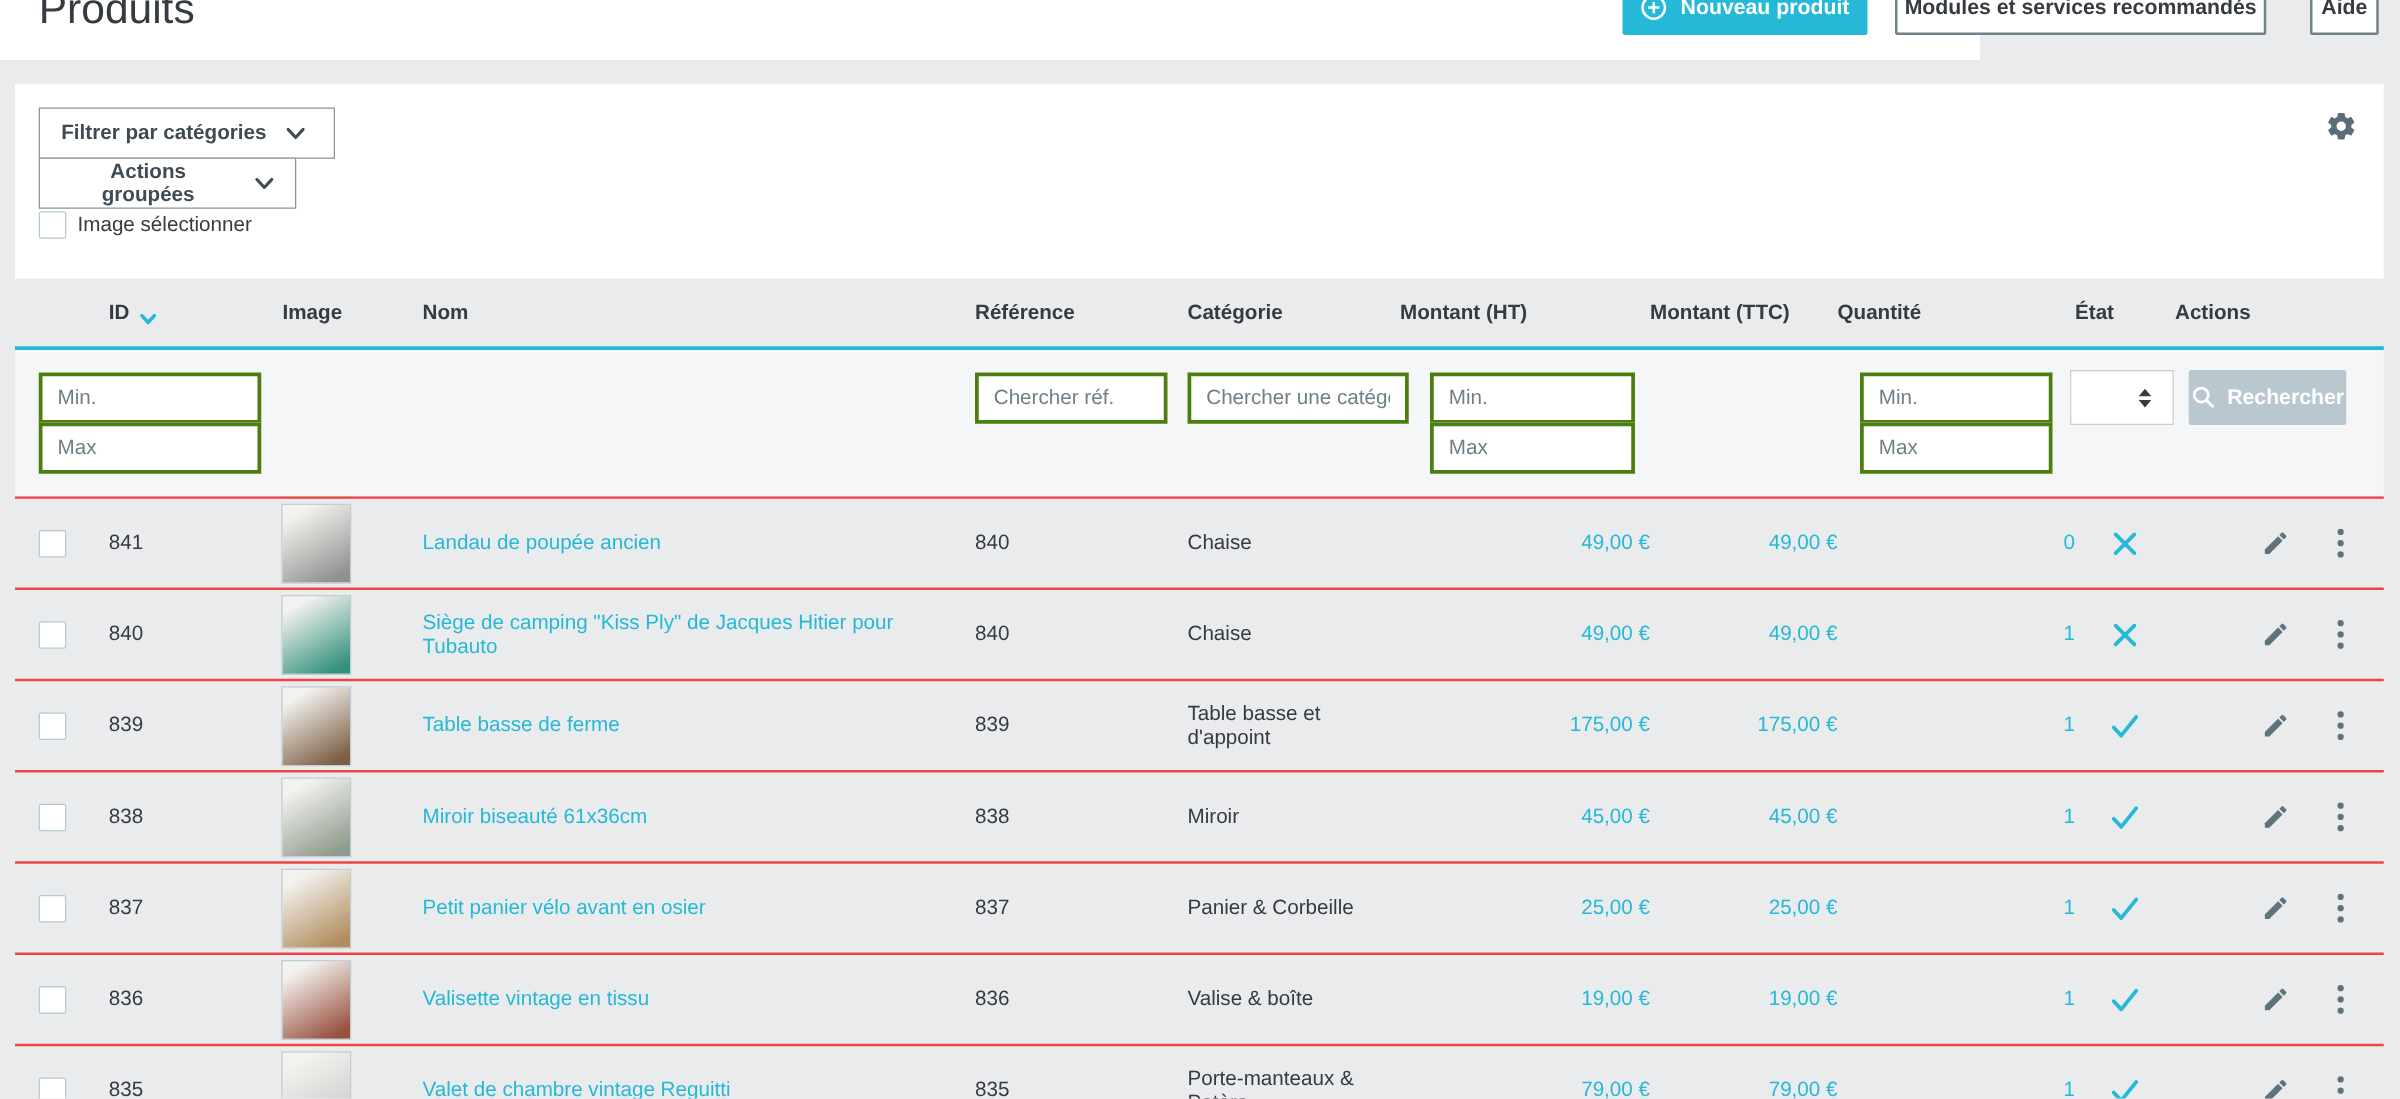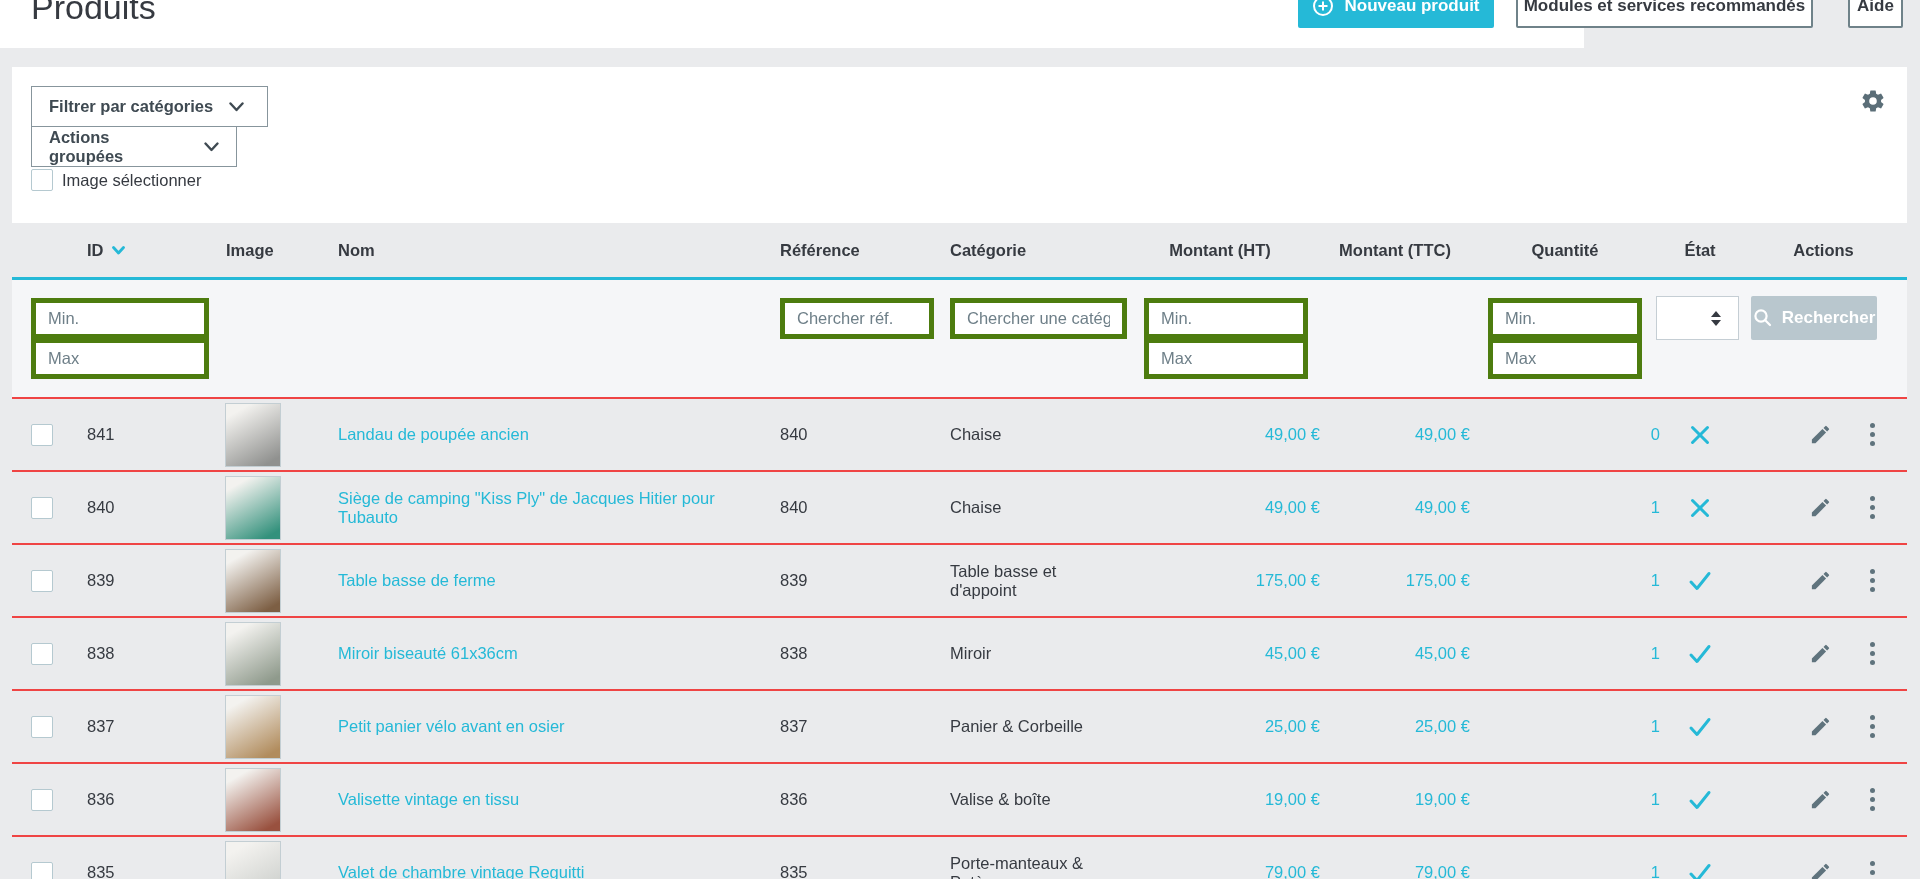--- a/index.html
+++ b/index.html
@@ -11,38 +11,38 @@
   
   .topbar{position:absolute;top:0;left:0;width:1584px;height:48px;background:#ffffff;}
   .page-title{position:absolute;left:31px;top:-12px;font-size:34px;font-weight:400;color:#363a41;white-space:nowrap;}
   .btn{box-sizing:border-box;display:flex;align-items:center;justify-content:center;cursor:pointer;border-radius:2px;font-weight:700;white-space:nowrap;}
   .btn-new{position:absolute;left:1298px;top:-17px;width:196px;height:45px;background:var(--accent,#25b9d7);color:#fff;font-size:17px;gap:10px;}
   .btn-outline{position:absolute;top:-17px;height:45px;background:#fff;border:2px solid #6f8289;color:#363a41;font-size:17px;}
   .btn-modules{left:1516px;width:297px;}
   .btn-help{left:1848px;width:55px;}
   
   .panel{position:absolute;top:67px;left:12px;width:1895px;height:156px;background:#ffffff;}
-  .btn-dropdown{position:absolute;left:19px;box-sizing:border-box;height:41px;border:1px solid #87959c;background:#fff;display:flex;align-items:center;gap:16px;padding:0 17px;font-size:16.5px;font-weight:700;color:#3f4a52;cursor:pointer;}
+  .btn-dropdown{position:absolute;left:19px;box-sizing:border-box;height:41px;border:1px solid #87959c;background:#fff;display:flex;align-items:center;gap:16px;padding:0 17px;font-size:16.5px;font-weight:700;color:#3f4a52;cursor:pointer;text-align:center;}
   .btn-filter-cat{top:19px;width:237px;}
   .btn-grouped{top:59px;width:206px;}
   .select-all{position:absolute;left:19px;top:102px;display:flex;align-items:center;gap:9px;}
   .checkbox{box-sizing:border-box;width:22px;height:22px;background:#fff;border:1px solid #b5c9d0;border-radius:2px;cursor:pointer;flex:0 0 auto;}
   .gear{position:absolute;right:21px;top:21px;width:26px;height:26px;cursor:pointer;}
   
   .table{position:absolute;left:12px;top:223px;width:1895px;}
   .grid-cols{display:grid;grid-template-columns:52px 140px 122px 442px 170px 182px 200px 150px 190px 80px 167px;align-items:center;}
   .thead{height:54px;font-weight:700;font-size:16.5px;color:#363a41;}
-  .h-id{padding-left:23px;display:flex;align-items:center;gap:8px;cursor:pointer;}
+  .h-id{padding-left:23px;display:flex;align-items:flex-end;gap:8px;cursor:pointer;}
   .h-image{padding-left:22px;}
   .h-left{padding-left:12px;}
-  .h-center{text-align:center;}
+  .h-center{text-align:left;}
   .teal-line{height:3px;background:var(--accent,#25b9d7);}
   
   .filter-row{position:relative;height:117px;background:#f5f6f8;}
-  .f-input{position:absolute;box-sizing:border-box;height:41px;border:5px solid #4d7c0f;background:#fff;padding:0 12px;font-family:"Liberation Sans",sans-serif;font-size:16.5px;color:#363a41;outline:none;}
+  .f-input{position:absolute;box-sizing:border-box;height:41px;border:3px solid #4d7c0f;background:#fff;padding:0 12px;font-family:"Liberation Sans",sans-serif;font-size:16.5px;color:#363a41;outline:none;}
   .f-input::placeholder{color:#6e7f88;opacity:1;}
   .f-id-min{left:19px;top:18px;width:178px;}
   .f-id-max{left:19px;top:58px;width:178px;}
   .f-name{left:326px;top:18px;width:423px;}
   .f-ref{left:768px;top:18px;width:154px;}
   .f-cat{left:938px;top:18px;width:177px;}
   .f-ht-min{left:1132px;top:18px;width:164px;}
   .f-ht-max{left:1132px;top:58px;width:164px;}
   .f-qty-min{left:1476px;top:18px;width:154px;}
   .f-qty-max{left:1476px;top:58px;width:154px;}

